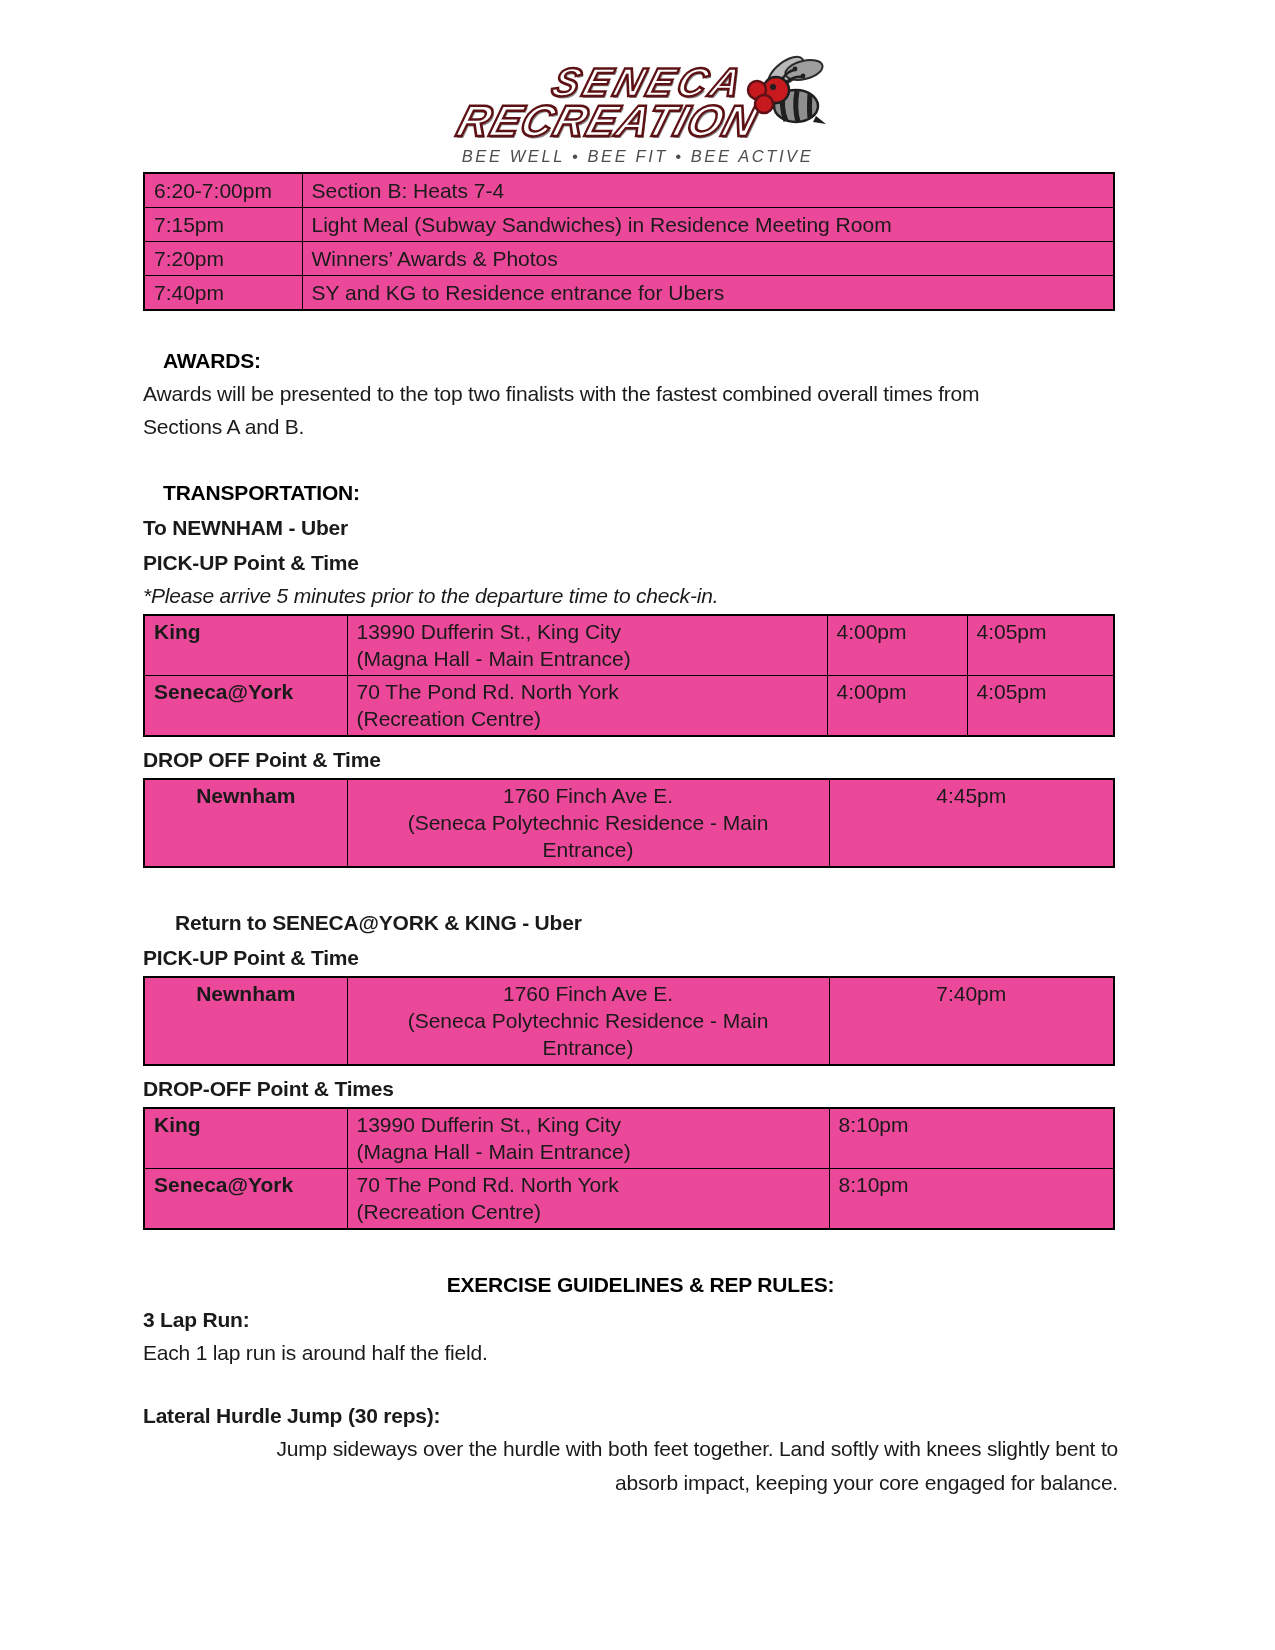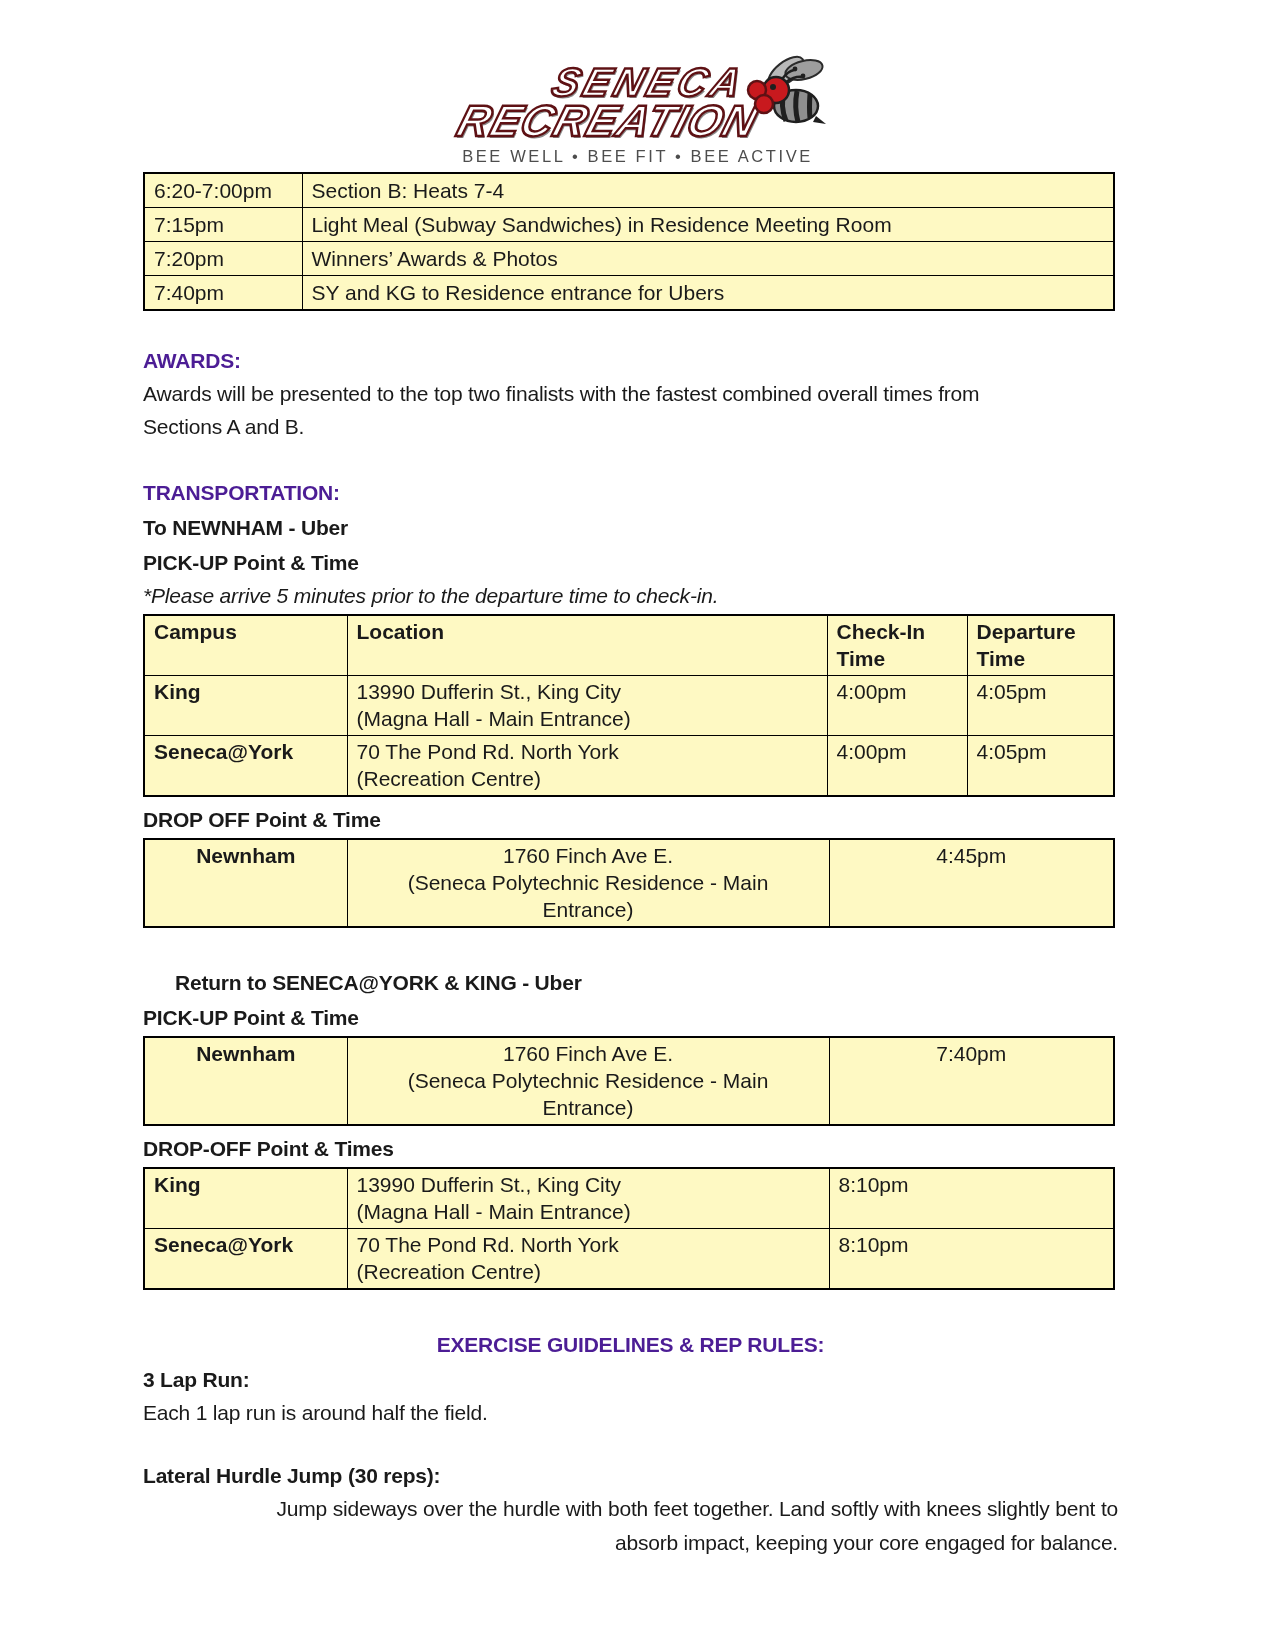--- a/index.html
+++ b/index.html
@@ -26,41 +26,41 @@
     -webkit-text-stroke:2.5px #5e1114;
     text-shadow:2px 2px 0 #8a8a8a;
     white-space:nowrap;
   }
   .logo-word1{font-size:40px;letter-spacing:4px;display:block;margin-left:60px;}
   .logo-word2{font-size:44px;letter-spacing:1px;display:block;}
   .logo-bee{position:absolute;right:-4px;top:-4px;}
   .logo-tagline{
     position:absolute;left:8px;bottom:-4px;width:364px;
     font-size:16.5px;letter-spacing:2.6px;color:#4d4d4d;
-    white-space:nowrap;text-align:center;
+    white-space:nowrap;text-align:center;font-style:italic;
   }
   
-  table{border-collapse:collapse;table-layout:fixed;width:970px;background:#fef9c3;}
+  table{border-collapse:collapse;table-layout:fixed;width:970px;background:#ec4899;}
   table{border:2px solid #000;}
   td,th{
     border:1px solid #000;
     font-size:21px;line-height:27px;
     padding:2px 9px 3px 9px;
     vertical-align:top;text-align:left;
     overflow:hidden;
   }
   th{font-weight:bold;}
   .ml{white-space:pre-line;}
   .sched td{height:27px;padding-top:3px;}
   .row2 td{height:50px;}
   .row3 td{height:77px;text-align:center;}
   .campus-cell{font-weight:bold;}
   
   .t{font-size:21px;line-height:33px;letter-spacing:-0.2px;}
-  .red-head{color:#4c1d95;font-weight:bold;}
+  .red-head{color:#000000;font-weight:bold;margin-left:20px;}
   .b{font-weight:bold;}
   .i{font-style:italic;}
   .para{max-width:1085px;white-space:pre-line;}
   .mt-table1{margin-top:10px;}
   .mt-section{margin-top:33px;}
   .mt-small{margin-top:6px;}
   .mt-sub{margin-top:2px;}
 </style>
 </head>
 <body>
@@ -135,28 +135,20 @@
   <div class="t i">*Please arrive 5 minutes prior to the departure time to check-in.</div>
 
   <table style="margin-top:2px;">
     <colgroup>
         <col style="width:203px">
         <col style="width:480px">
         <col style="width:140px">
         <col style="width:147px">
       </colgroup>
     <tbody>
-        <tr>
-      <th class="ml">Campus</th>
-      <th class="ml">Location</th>
-      <th class="ml">Check-In
-Time</th>
-      <th class="ml">Departure
-Time</th>
-    </tr>
     <tr class="row2">
       <td class="campus-cell">King</td>
       <td class="ml">13990 Dufferin St., King City
 (Magna Hall - Main Entrance)</td>
       <td>4:00pm</td>
       <td>4:05pm</td>
     </tr>
     <tr class="row2">
       <td class="campus-cell">Seneca@York</td>
       <td class="ml">70 The Pond Rd. North York

